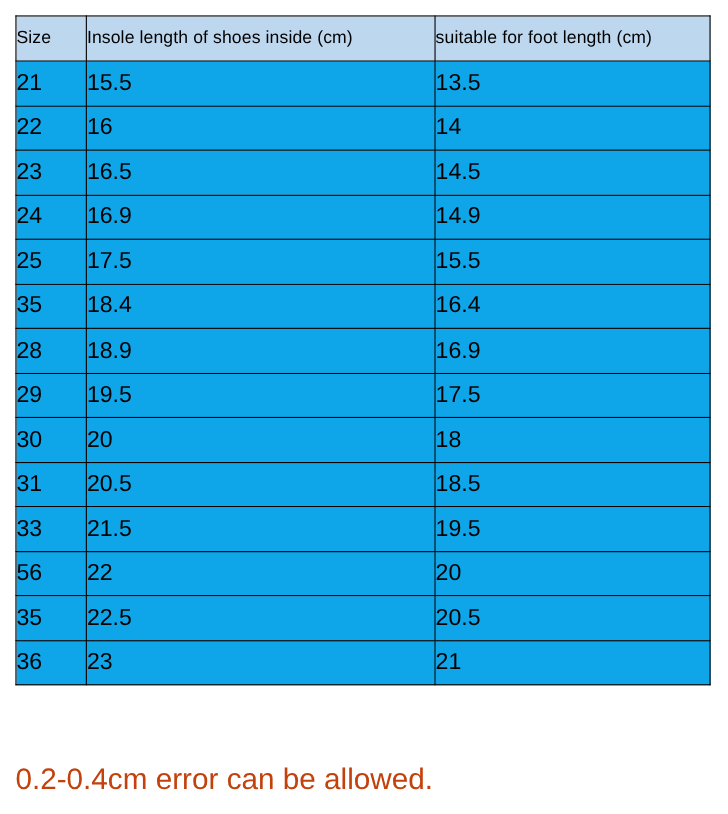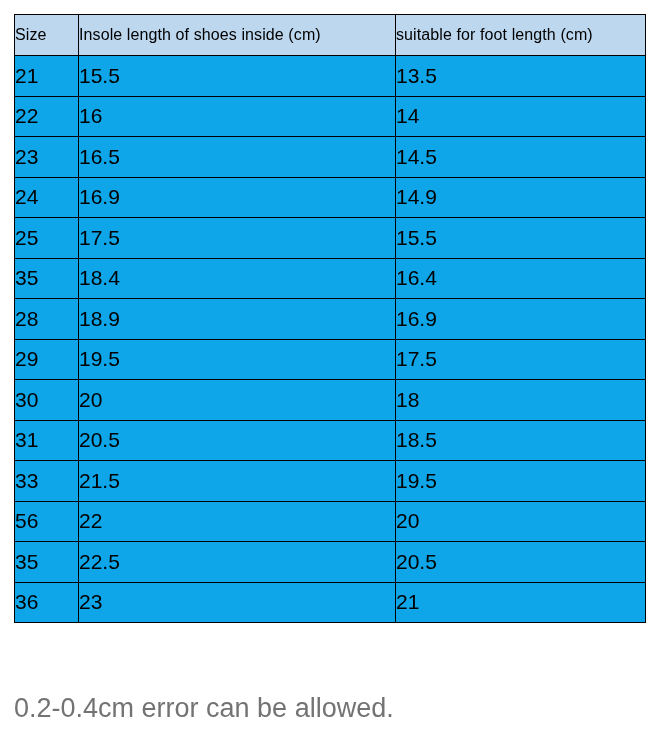--- a/index.html
+++ b/index.html
@@ -57,21 +57,21 @@
   }
 
   .col-size   { width: 64px; }
   .col-insole { width: 317px; }
   .col-foot   { width: 250px; }
 
   #error-note {
     position: absolute;
     left: 14px;
     top: 692px;
-    color: #737373;
+    color: #c2410c;
     font-size: 27px;
     font-family: "Liberation Sans", sans-serif;
     font-weight: normal;
     line-height: 32px;
     white-space: nowrap;
   }
 </style>
 </head>
 <body>
 

